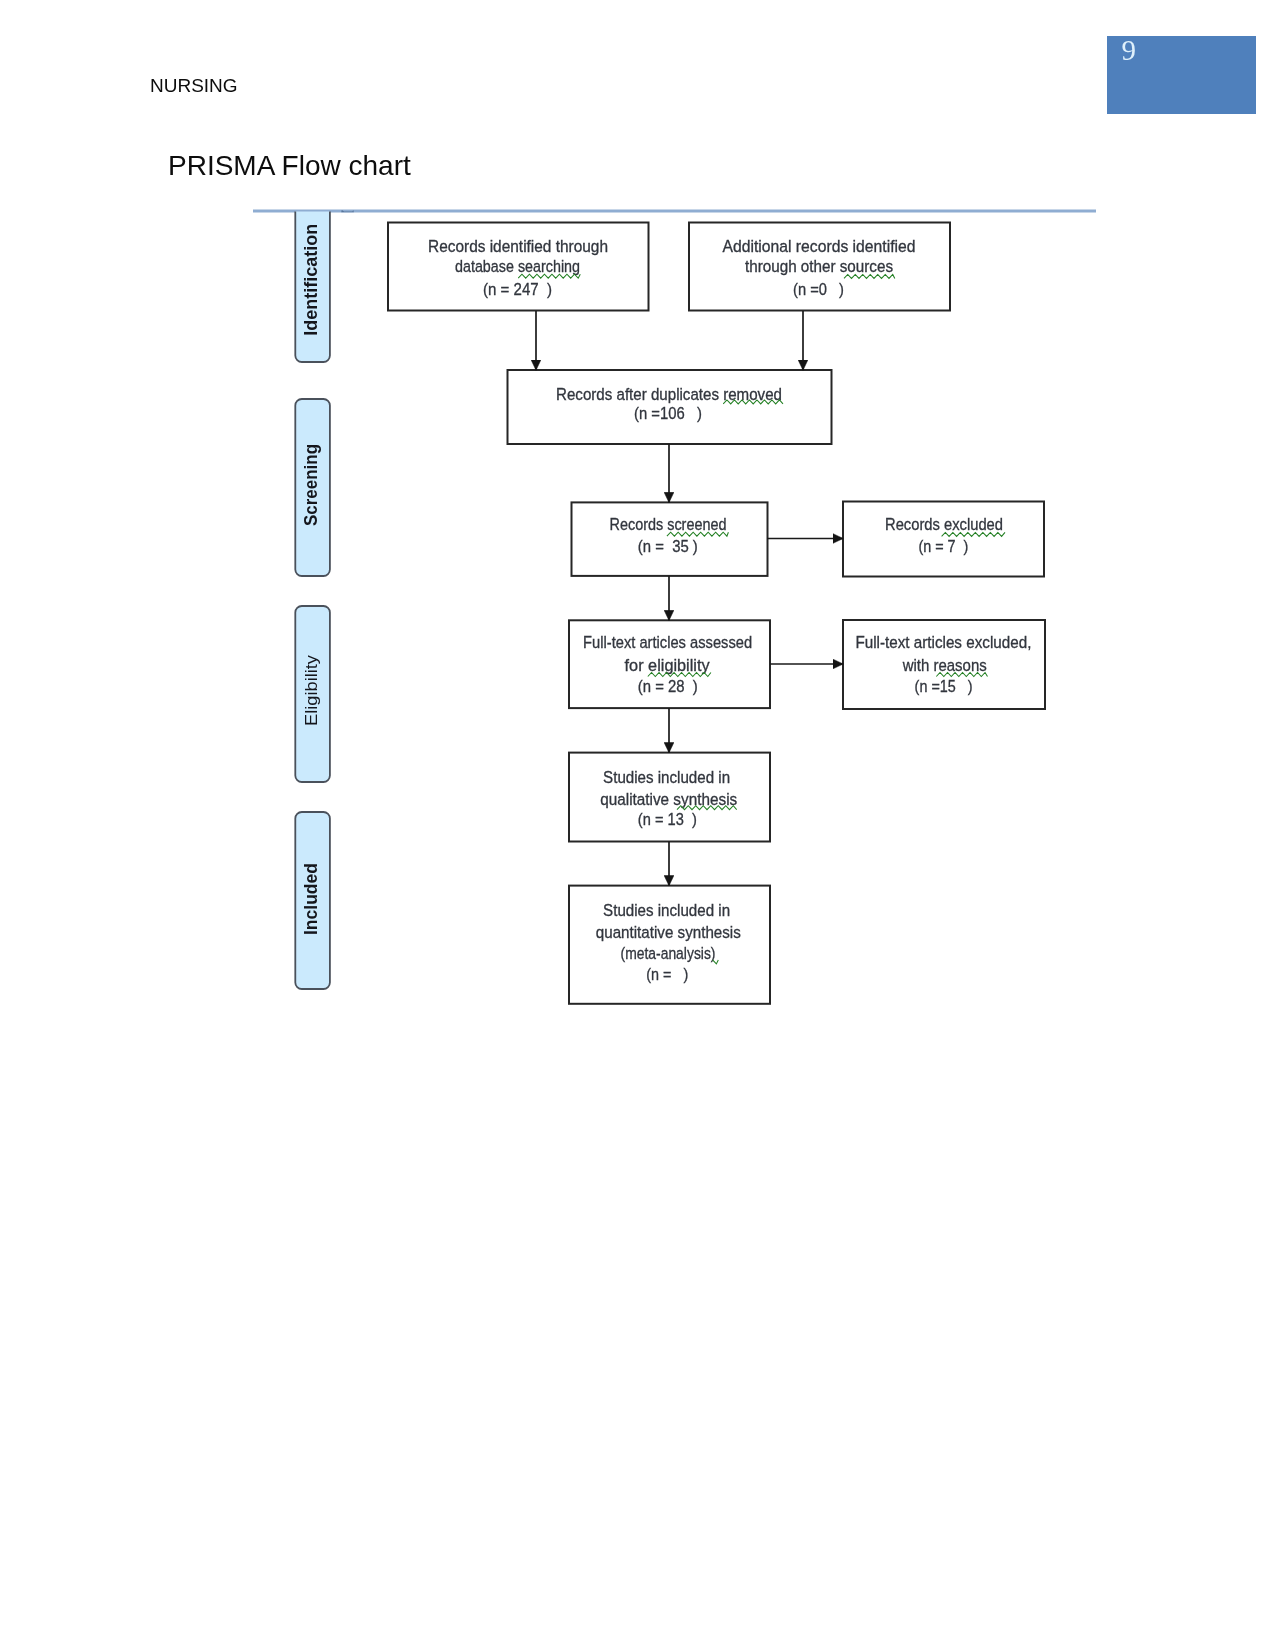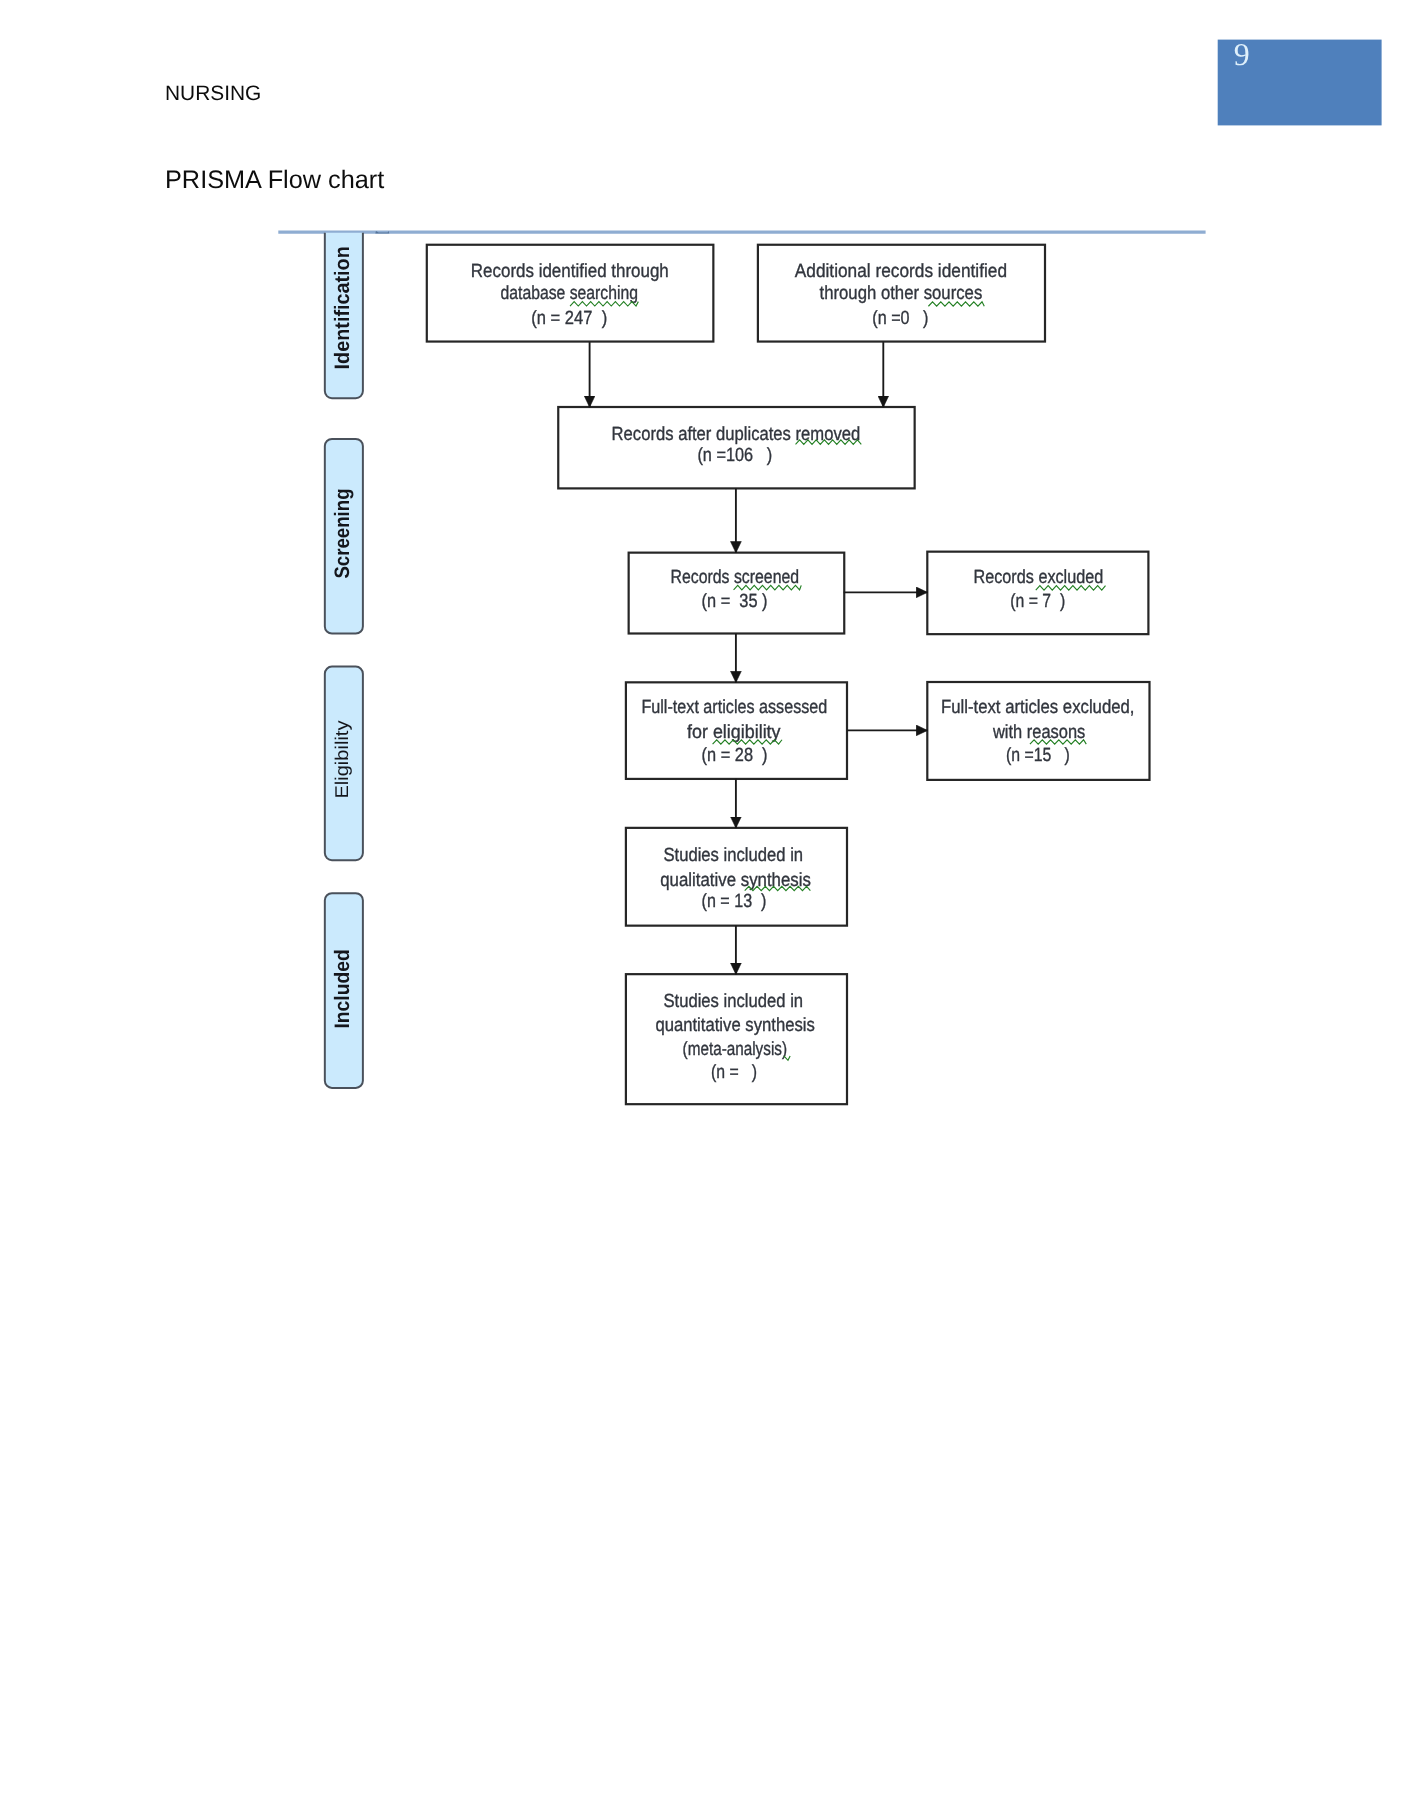--- a/index.html
+++ b/index.html
@@ -2,21 +2,21 @@
 <html><head>
 <meta charset="utf-8">
 <title>PRISMA Flow chart</title>
 <style>
   html,body{margin:0;padding:0;}
   body{width:1275px;height:1650px;background:#ffffff;font-family:"Liberation Sans",sans-serif;overflow:hidden;position:relative;}
   #page{position:absolute;left:0;top:0;width:1275px;height:1650px;background:#fff;}
   .pgnum-box{position:absolute;left:1107px;top:36px;width:149px;height:78px;background:#4f80bc;}
   .pgnum-text{position:absolute;left:14.6px;top:0.4px;font-family:"Liberation Serif",serif;font-size:29px;color:#dff0fb;line-height:1;}
   .doc-title{position:absolute;left:150px;top:74.7px;font-size:19px;color:#0d0d0d;white-space:nowrap;}
-  .doc-subtitle{position:absolute;left:150px;top:150.3px;font-size:23px;color:#0d0d0d;white-space:nowrap;}
+  .doc-subtitle{position:absolute;left:168px;top:150.3px;font-size:28px;color:#0d0d0d;white-space:nowrap;}
   #fig{position:absolute;left:0;top:0;width:1275px;height:1650px;}
   svg{display:block;}
   .nodetext{font-family:"Liberation Sans",sans-serif;font-size:17.4px;fill:#31353d;stroke:#31353d;stroke-width:0.32px;paint-order:stroke fill;}
   .stagetext{font-family:"Liberation Sans",sans-serif;font-weight:bold;fill:#14161c;}
 </style>
 </head>
 <body>
 
 <div id="page">
   <div class="pgnum-box">

